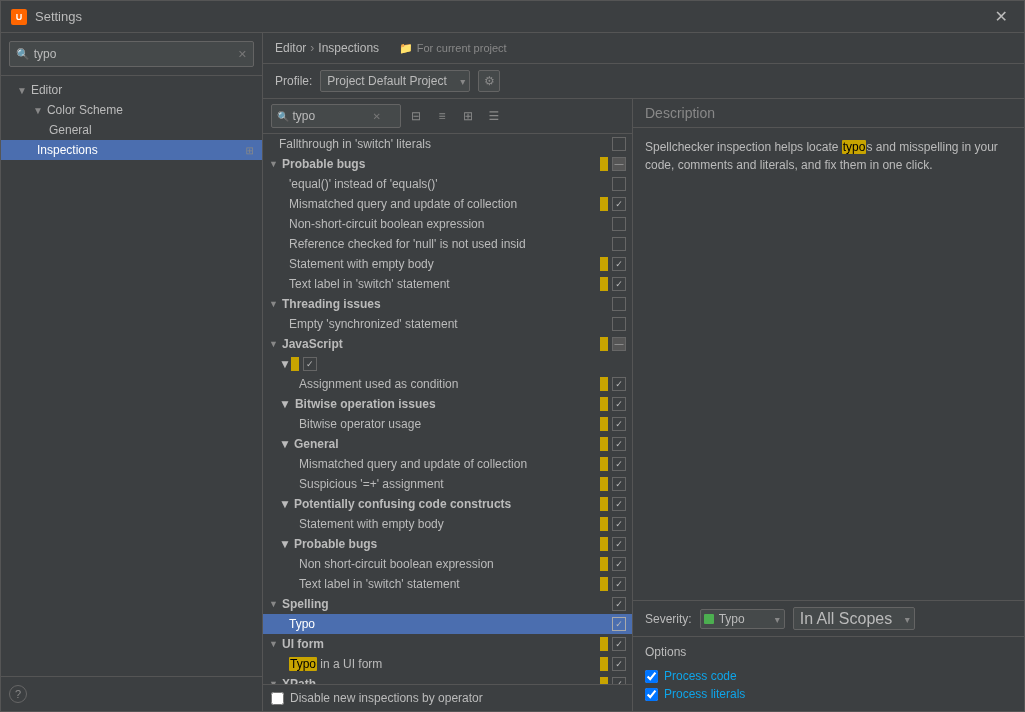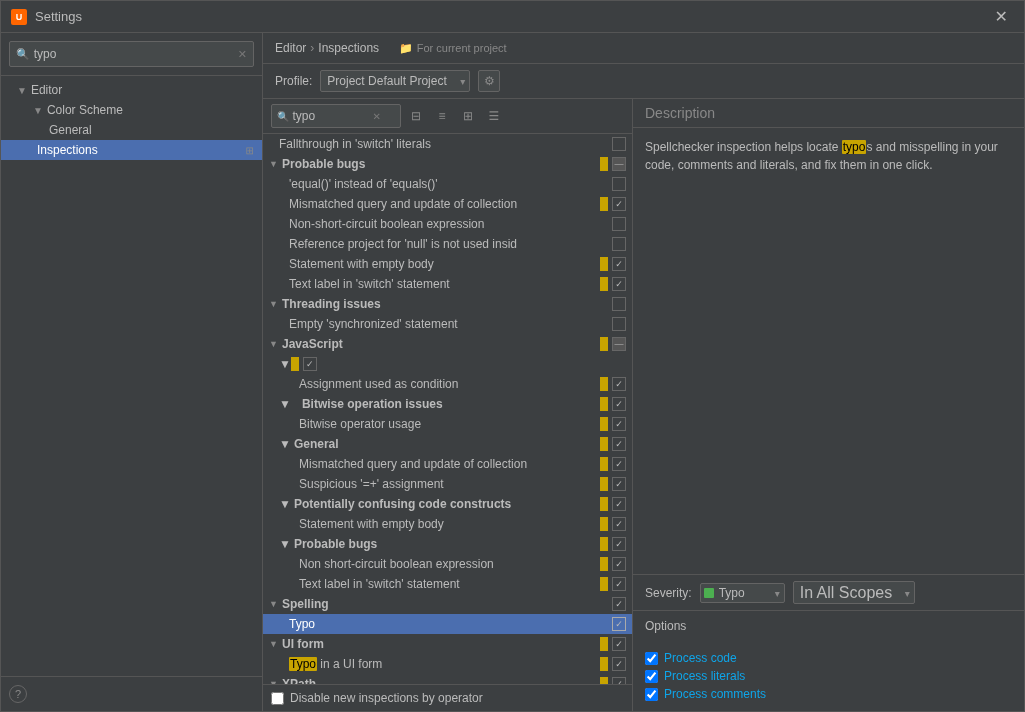--- a/index.html
+++ b/index.html
@@ -371,21 +371,21 @@
       transform: translateY(-50%);
       color: #888;
       pointer-events: none;
       font-size: 10px;
     }
     .options-section {
       padding: 8px 12px;
       border-top: 1px solid #555;
       flex-shrink: 0;
     }
-    .options-title { color: #bbbbbb; font-size: 12px; margin-bottom: 16px; }
+    .options-title { color: #bbbbbb; font-size: 12px; margin-bottom: 8px; }
     .option-item {
       display: flex;
       align-items: center;
       gap: 6px;
       padding: 2px 0;
     }
     .option-item input[type="checkbox"] { cursor: pointer; }
     .option-item label { color: #0ea5e9; font-size: 12px; cursor: pointer; }
     
     .list-items::-webkit-scrollbar { width: 8px; }
@@ -512,21 +512,21 @@
             <div class="list-row">
               <span class="row-text indent2">Mismatched query and update of collection</span>
               <div class="color-bar yellow"></div>
               <div class="checkbox-cell checked"></div>
             </div>
             <div class="list-row">
               <span class="row-text indent2">Non-short-circuit boolean expression</span>
               <div class="checkbox-cell"></div>
             </div>
             <div class="list-row">
-              <span class="row-text indent2">Reference project for 'null' is not used insid</span>
+              <span class="row-text indent2">Reference checked for 'null' is not used insid</span>
               <div class="checkbox-cell"></div>
             </div>
             <div class="list-row">
               <span class="row-text indent2">Statement with empty body</span>
               <div class="color-bar yellow"></div>
               <div class="checkbox-cell checked"></div>
             </div>
             <div class="list-row">
               <span class="row-text indent2">Text label in 'switch' statement</span>
               <div class="color-bar yellow"></div>
@@ -558,21 +558,21 @@
               <div class="checkbox-cell checked"></div>
             </div>
             <div class="list-row">
               <span class="row-text indent3">Assignment used as condition</span>
               <div class="color-bar yellow"></div>
               <div class="checkbox-cell checked"></div>
             </div>
 
             <div class="list-row">
               <span style="margin-left:10px;">▼</span>
-              <span class="row-text cat-label indent1" style="margin-left:11px;">Bitwise operation issues</span>
+              <span class="row-text cat-label indent1" style="margin-left:4px;">Bitwise operation issues</span>
               <div class="color-bar yellow"></div>
               <div class="checkbox-cell checked"></div>
             </div>
             <div class="list-row">
               <span class="row-text indent3">Bitwise operator usage</span>
               <div class="color-bar yellow"></div>
               <div class="checkbox-cell checked"></div>
             </div>
 
             <div class="list-row">
@@ -685,22 +685,18 @@
           <div class="options-section">
             <div class="options-title">Options</div>
             <div class="option-item">
               <input type="checkbox" checked="" id="opt1" style="">
               <label for="opt1">Process code</label>
             </div>
             <div class="option-item">
               <input type="checkbox" checked="" id="opt2" style="">
               <label for="opt2">Process literals</label>
             </div>
-            <div class="option-item">
-              <input type="checkbox" checked="" id="opt3" style="">
-              <label for="opt3">Process comments</label>
-            </div>
           </div>
         </div>
       </div>
     </div>
   </div>
 </div>
 
 </body></html>

